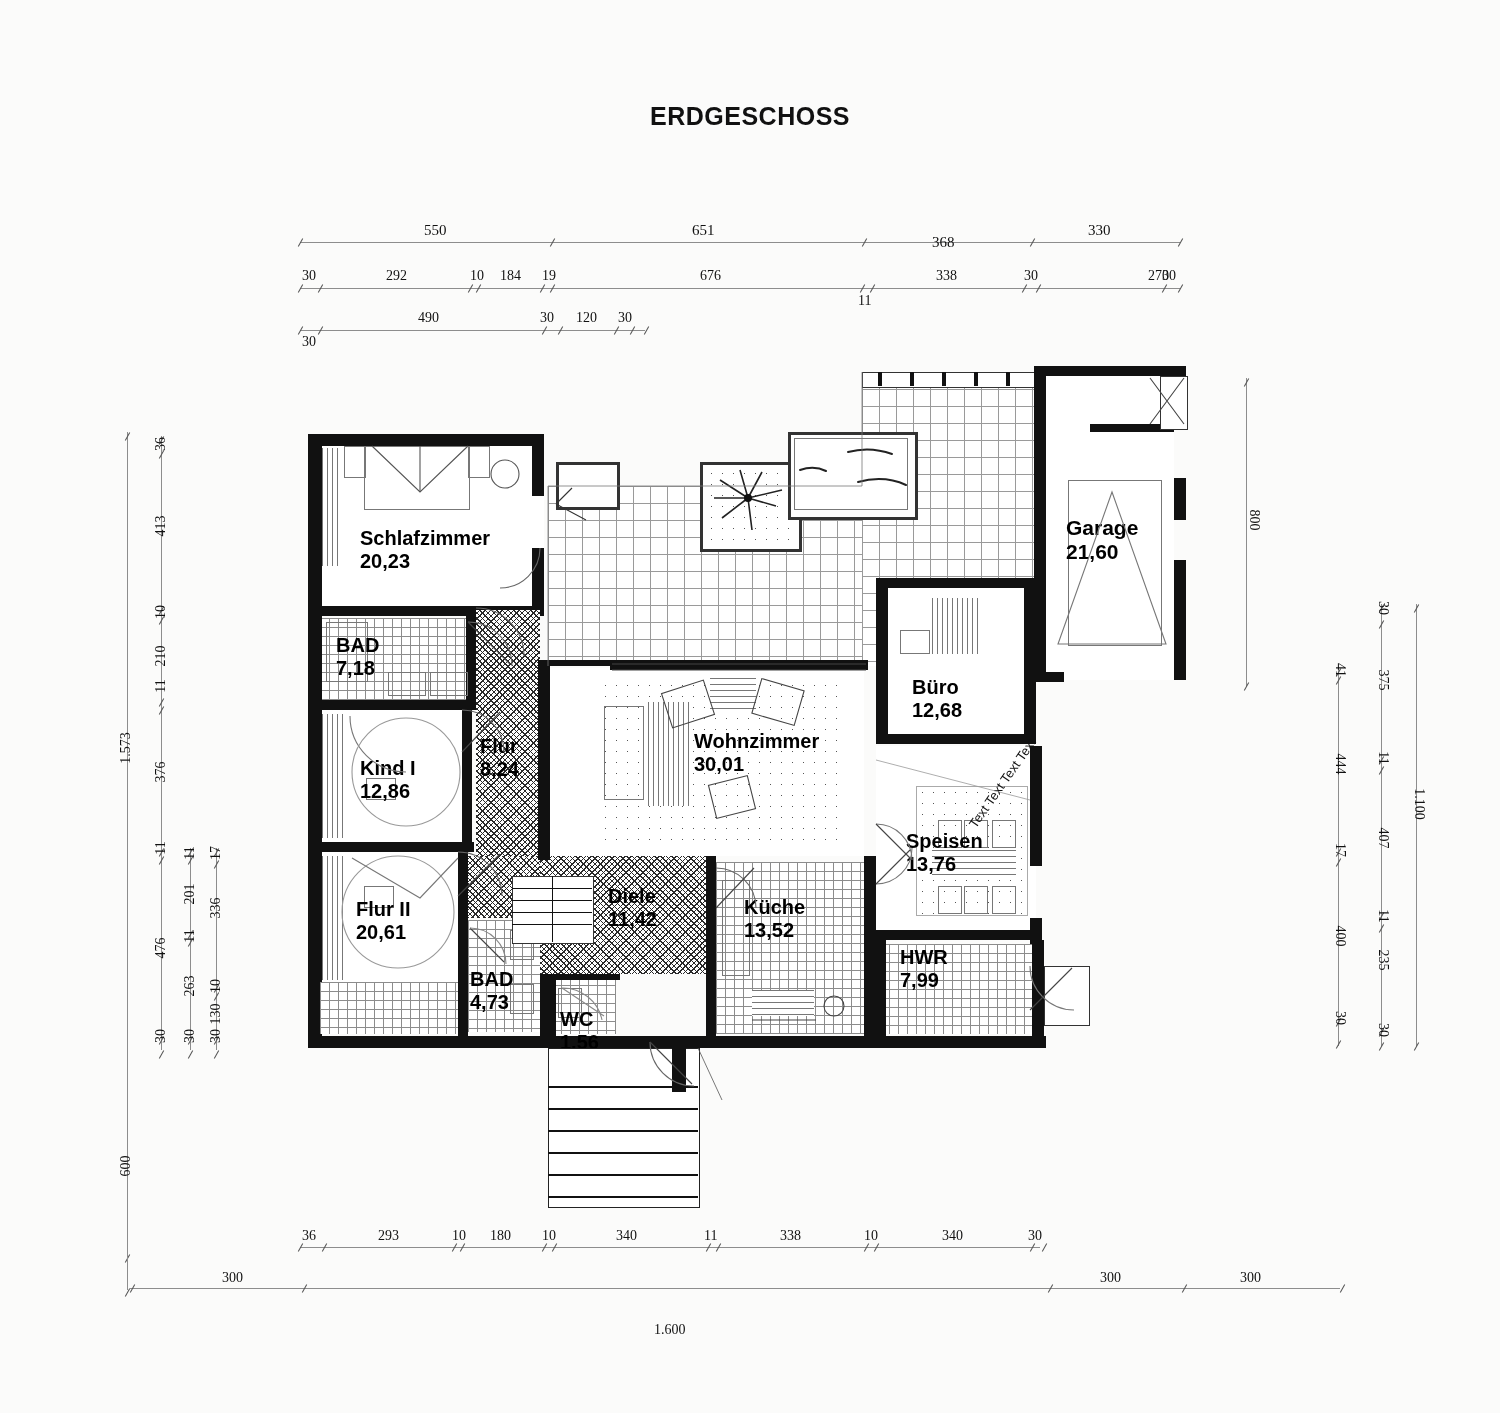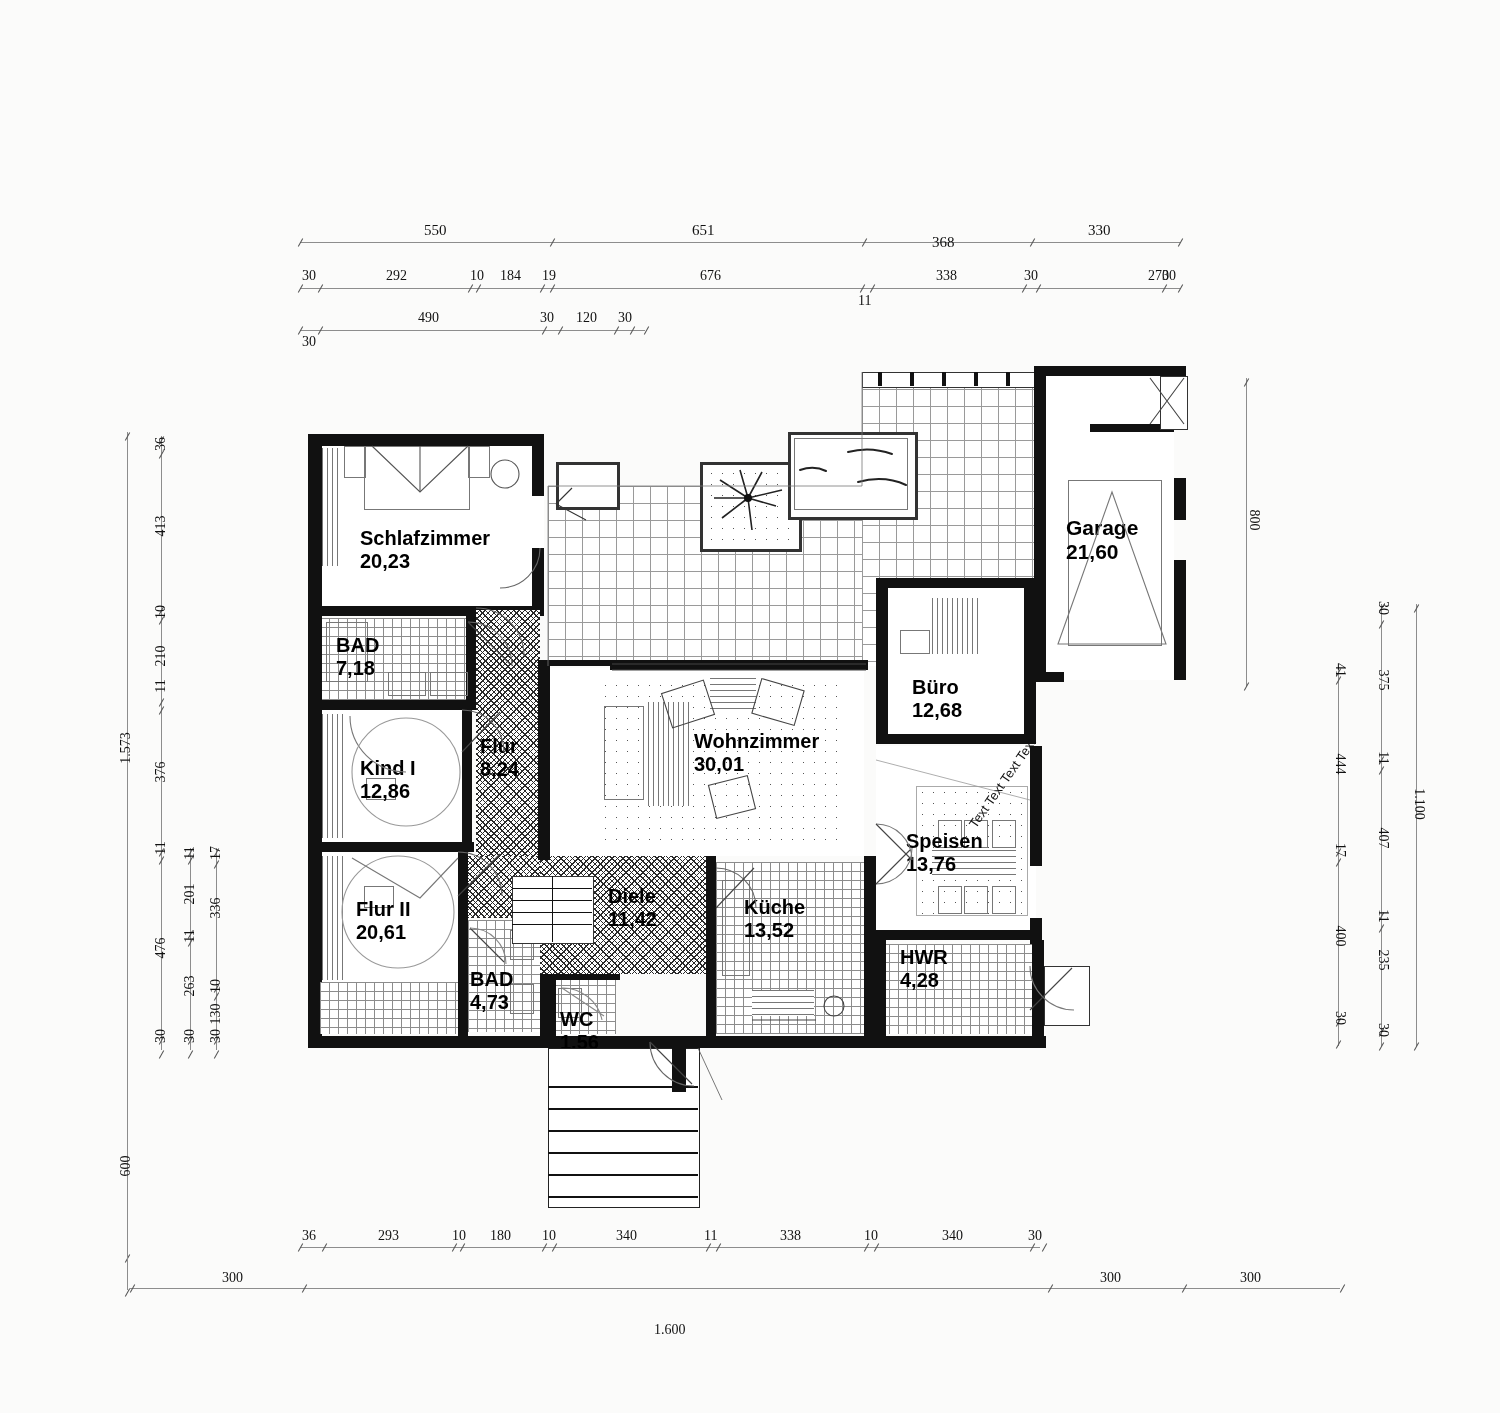--- a/index.html
+++ b/index.html
@@ -58,20 +58,21 @@
 
   .txtdiag{position:absolute;font-size:13px;color:#111;
            transform:rotate(-55deg);transform-origin:left top;white-space:nowrap;}
   svg.ov{position:absolute;left:0;top:0;width:1500px;height:1413px;pointer-events:none;}
 </style>
 </head>
 <body>
 
 <div id="page">
 
+  <div class="title">ERDGESCHOSS</div>
 
   <div>
     <div class="dimline h" style="left:300px;top:242px;width:880px;"></div>
     <div class="tick" style="left:296px;top:242px;"></div>
     <div class="tick" style="left:548px;top:242px;"></div>
     <div class="tick" style="left:860px;top:242px;"></div>
     <div class="tick" style="left:1028px;top:242px;"></div>
     <div class="tick" style="left:1176px;top:242px;"></div>
     <div class="dimtxt" style="left:424px;top:222px;">550</div>
     <div class="dimtxt" style="left:692px;top:222px;">651</div>
@@ -453,21 +454,21 @@
 
   <div class="txtdiag" style="left:966px;top:822px;">Text Text Text Text</div>
 
   <div class="hatch-tile-sm" style="left:880px;top:944px;width:156px;height:90px;"></div>
   <div class="wall" style="left:876px;top:940px;width:10px;height:106px;"></div>
   <div class="wall" style="left:1032px;top:940px;width:12px;height:106px;"></div>
   <div class="wall" style="left:876px;top:1036px;width:170px;height:12px;"></div>
   <div class="outl" style="left:1044px;top:966px;width:44px;height:58px;background:#fff;"></div>
   <div class="roomlabel" style="left:900px;top:946px;">
     <span class="a">HWR</span>
-    <span class="a">4,28</span>
+    <span class="a">7,99</span>
   </div>
 
   <div class="outl" style="left:548px;top:1048px;width:150px;height:158px;background:#fff;border-color:#222;"></div>
   <div class="wall" style="left:548px;top:1086px;width:150px;height:2px;"></div>
   <div class="wall" style="left:548px;top:1108px;width:150px;height:2px;"></div>
   <div class="wall" style="left:548px;top:1130px;width:150px;height:2px;"></div>
   <div class="wall" style="left:548px;top:1152px;width:150px;height:2px;"></div>
   <div class="wall" style="left:548px;top:1174px;width:150px;height:2px;"></div>
   <div class="wall" style="left:548px;top:1196px;width:150px;height:2px;"></div>
   <div class="wall" style="left:672px;top:1040px;width:14px;height:52px;"></div>

